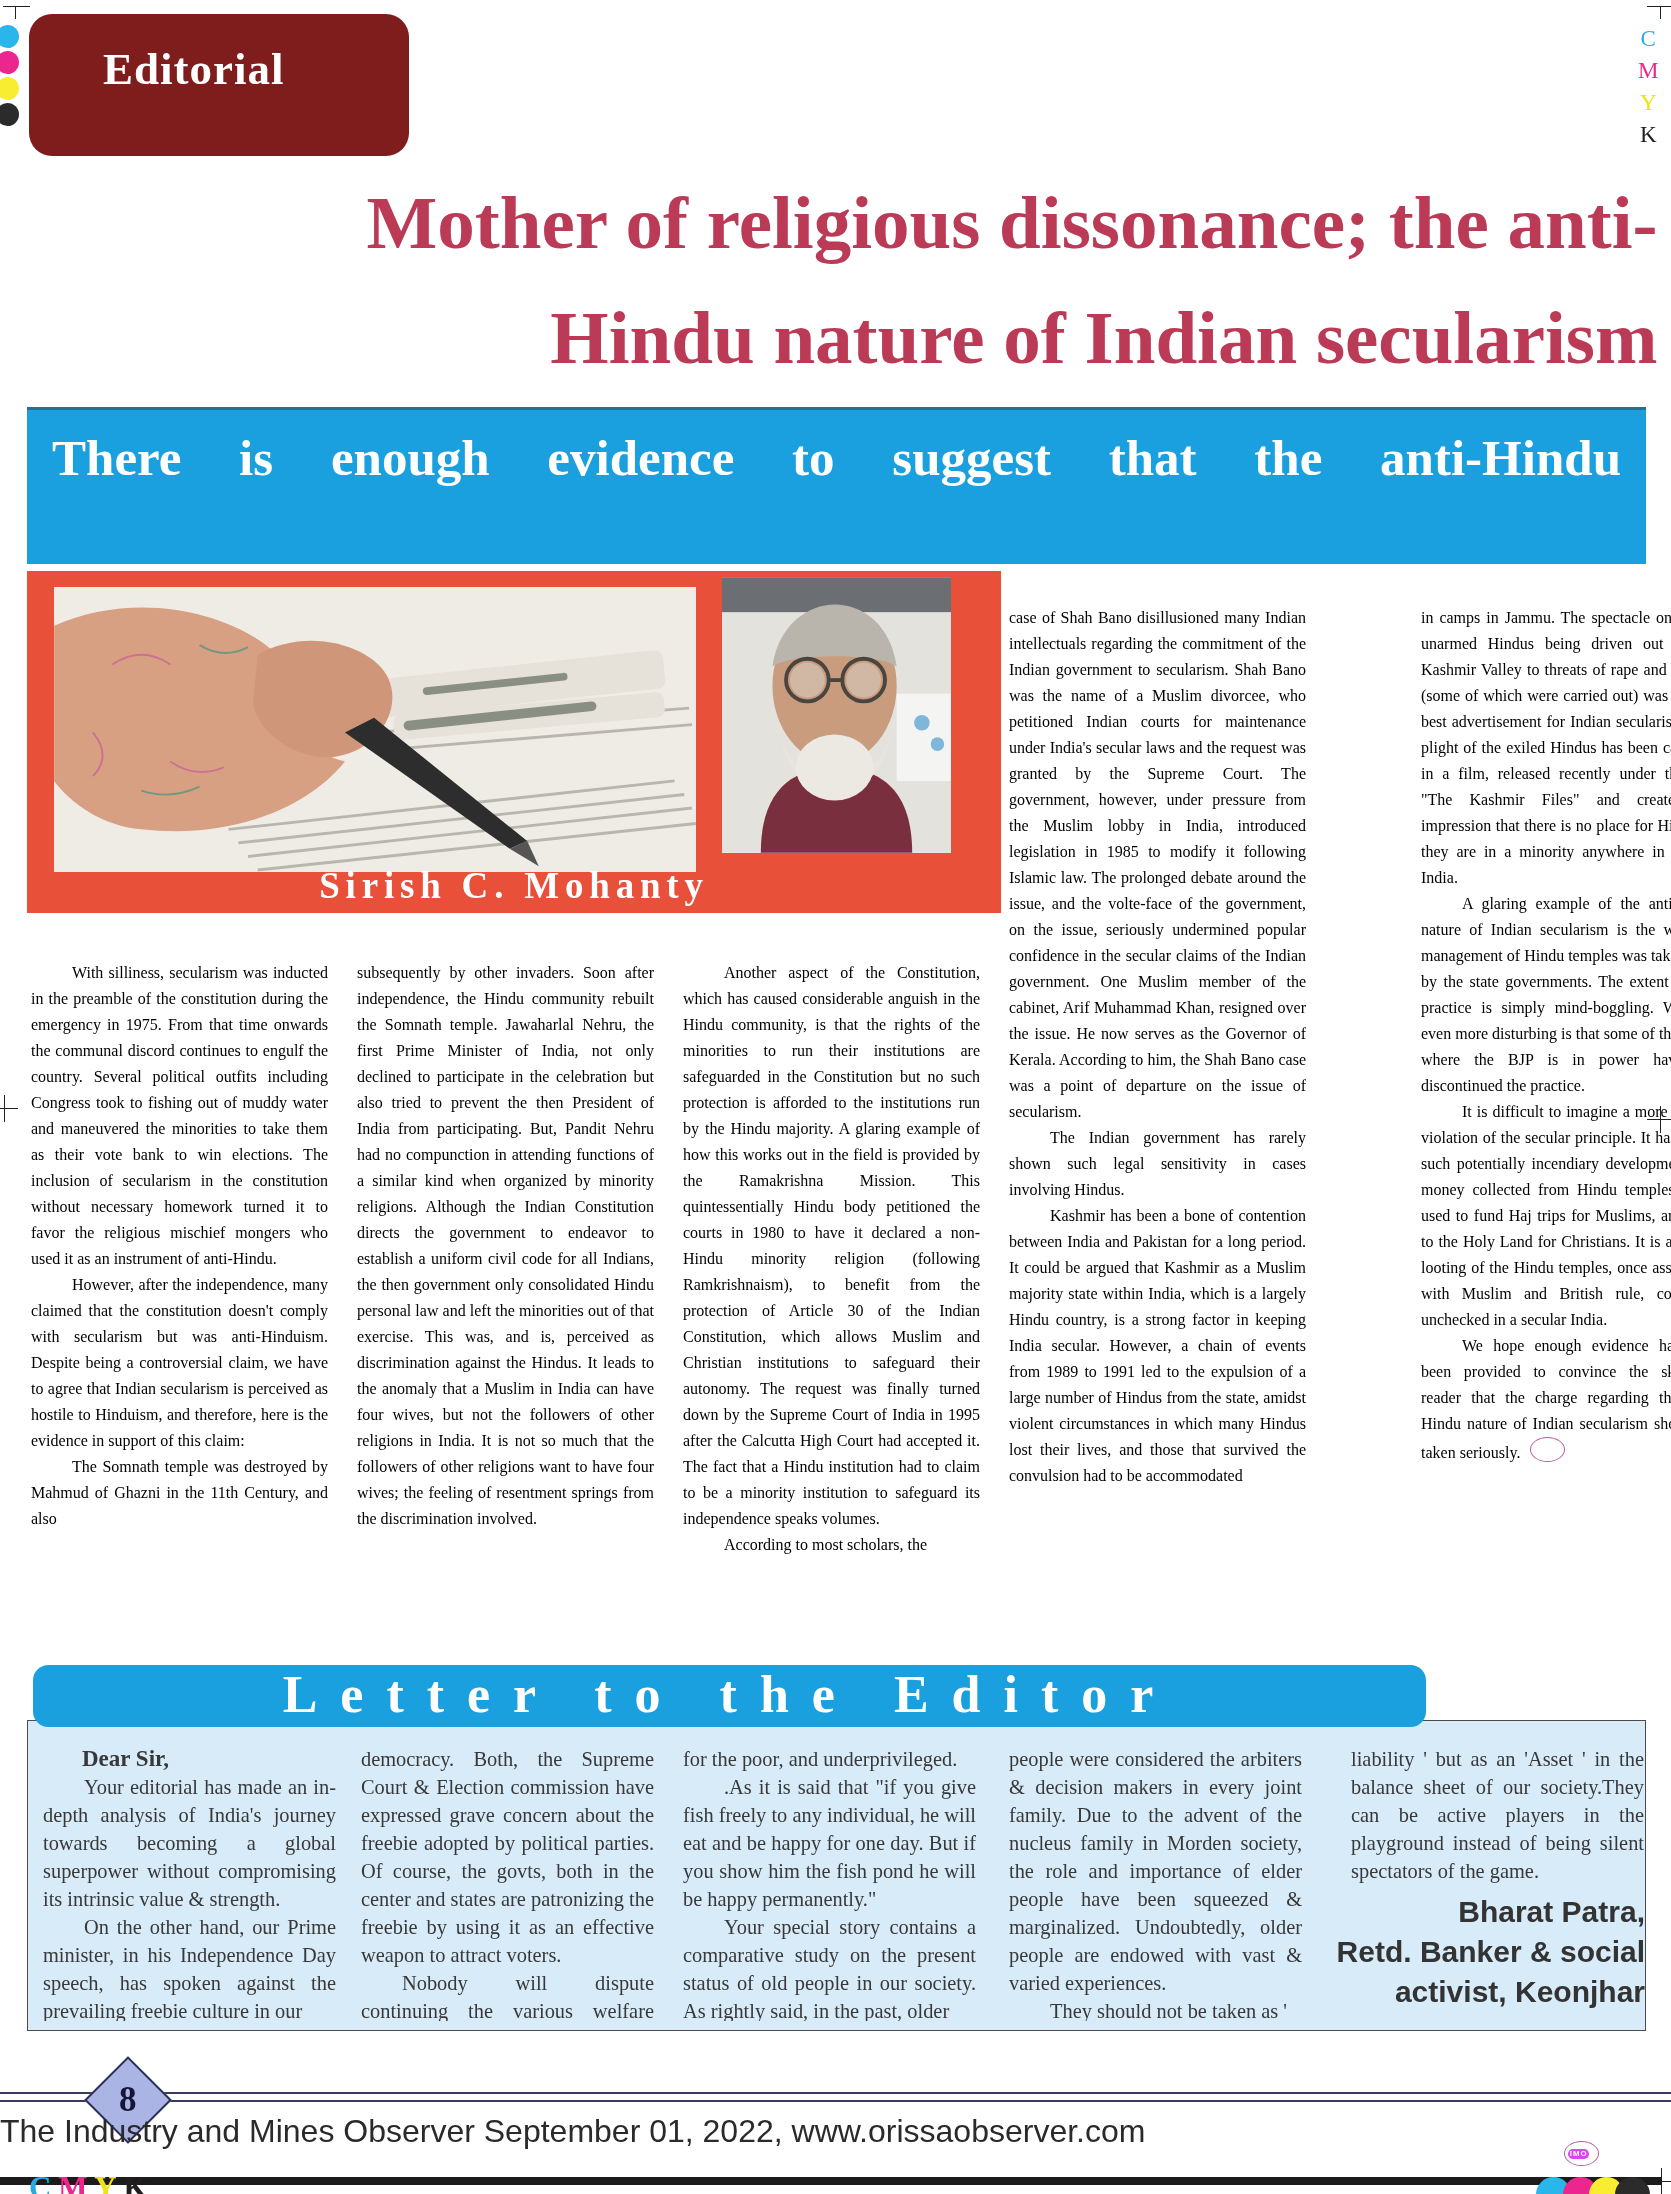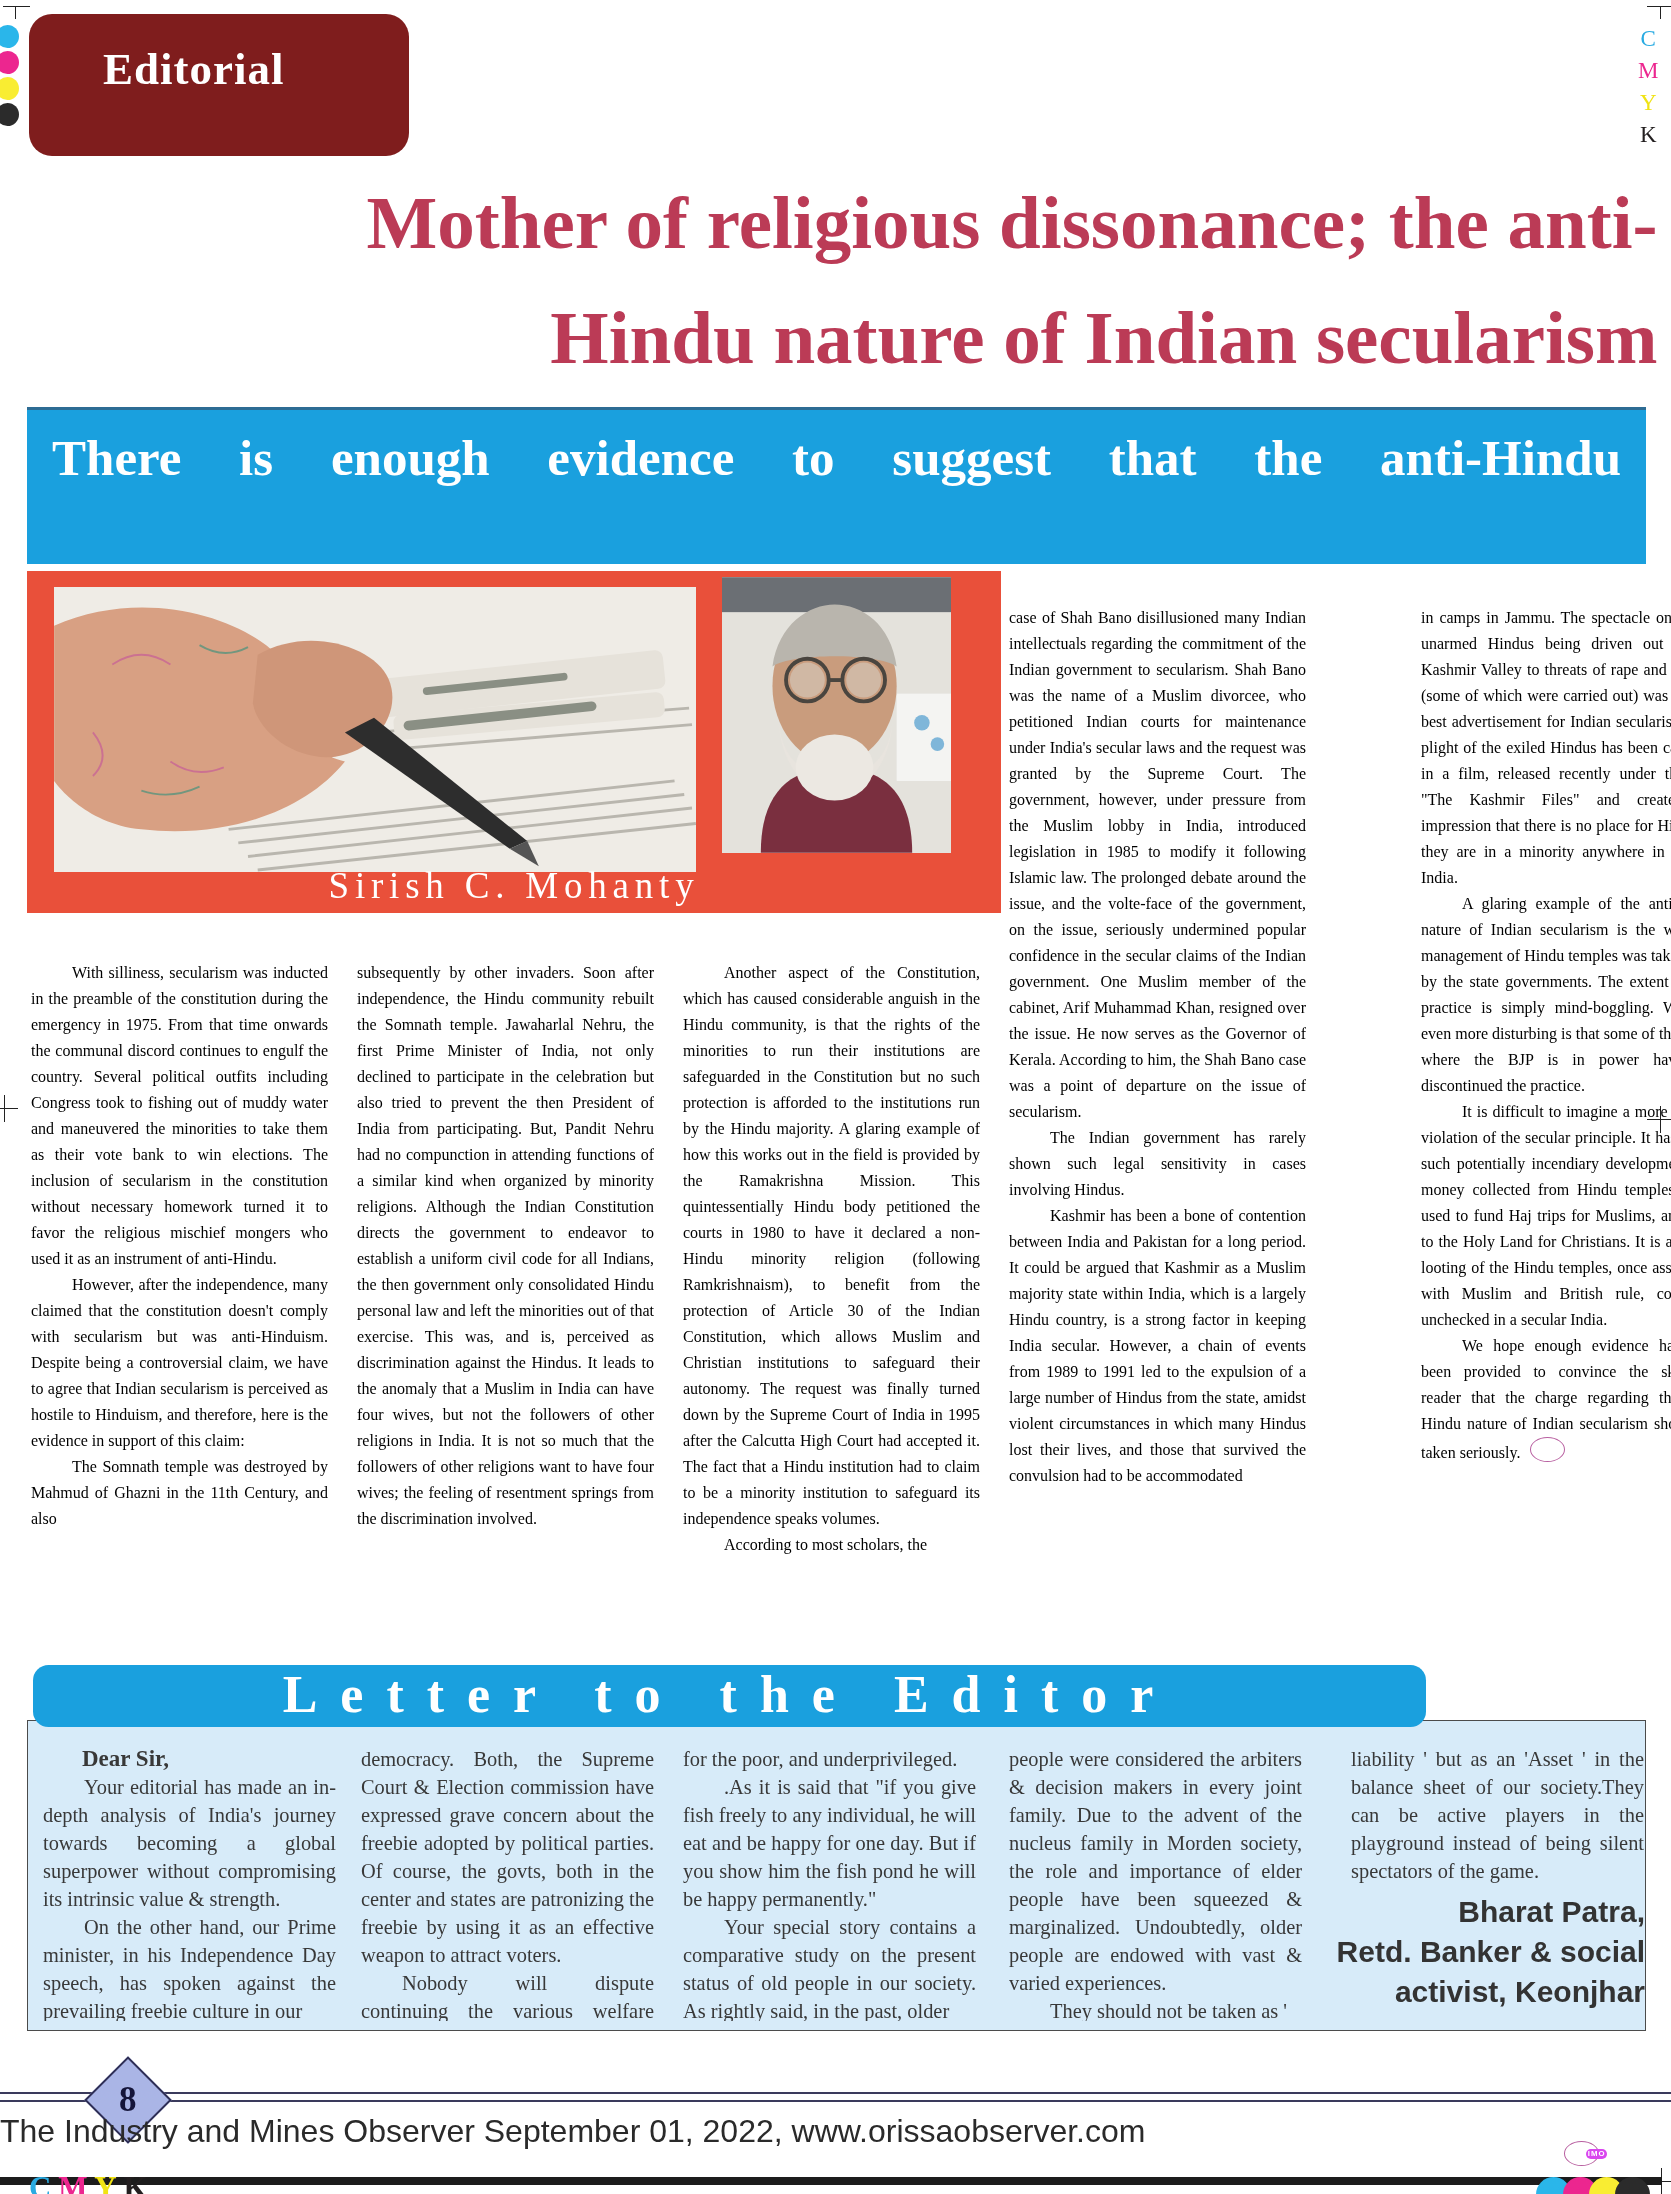--- a/index.html
+++ b/index.html
@@ -34,38 +34,38 @@
            border-top:3.9px solid #2d6c94;box-sizing:border-box;padding:15.5px 25px 0 25px;
            color:#fff;font-weight:bold;font-size:51px;line-height:64px;}
   .subline1{text-align:justify;text-align-last:justify;}
   .subline2{text-align:left;}
 
   
   .media{position:absolute;left:27px;top:571px;width:974px;height:342px;background:#e9503a;}
   .photo-hands{position:absolute;left:27px;top:15.5px;width:642px;height:285px;background:#efece6;overflow:hidden;}
   .photo-portrait{position:absolute;left:695px;top:5.8px;width:229px;height:276px;background:#e8e6e0;overflow:hidden;}
   .media-caption{position:absolute;left:0;right:0;bottom:5.8px;text-align:center;color:#fff;
-                 font-weight:normal;font-size:37px;letter-spacing:5.8px;}
+                 font-weight:bold;font-size:37px;letter-spacing:5.8px;}
 
   
   .article-col{position:absolute;width:297px;color:#000000;font-size:16px;line-height:26px;
                text-align:justify;overflow:hidden;margin-top:36px;}
   .article-col p{margin:0;}
   p.ind{text-indent:41px;}
   #acol1{left:31px;top:924px;height:734px;}
   #acol2{left:357px;top:924px;height:734px;}
   #acol3{left:683px;top:924px;height:734px;}
   #acol4{left:1009px;top:569px;height:1091px;}
   #acol5{left:1421px;top:569px;height:1091px;}
 
   
   .imo{display:inline-block;width:33px;height:23px;border:1.9px solid #b85fa0;border-radius:50%;
        background:#fff;position:relative;vertical-align:-3.9px;margin-left:9.7px;}
   .imo-txt{position:absolute;left:2.9px;top:6.8px;background:#d946ef;color:#fff;
-           font:bold 7.8px "Liberation Sans",sans-serif;letter-spacing:1px;padding:0 1.9px;border-radius:4.9px;line-height:9.7px;margin-left:18px;}
+           font:bold 7.8px "Liberation Sans",sans-serif;letter-spacing:1px;padding:0 1.9px;border-radius:4.9px;line-height:9.7px;}
 
   
   .letter-body{position:absolute;left:27px;top:1720px;width:1619px;height:311px;background:#d7ebf9;
                border:1.9px solid #4b4b4b;box-sizing:border-box;}
   .letter-bar{position:absolute;left:33px;top:1665px;width:1393px;height:62px;background:#1aa0de;
               border-radius:15.5px;display:flex;align-items:flex-start;justify-content:center;}
   .letter-bar span{color:#fff;font-weight:bold;font-size:52px;letter-spacing:23px;}
   .letter-col{position:absolute;width:293px;top:1745px;height:276px;color:#383838;font-size:20.4px;
               line-height:28px;text-align:justify;overflow:hidden;}
   .letter-col p{margin:0;}

